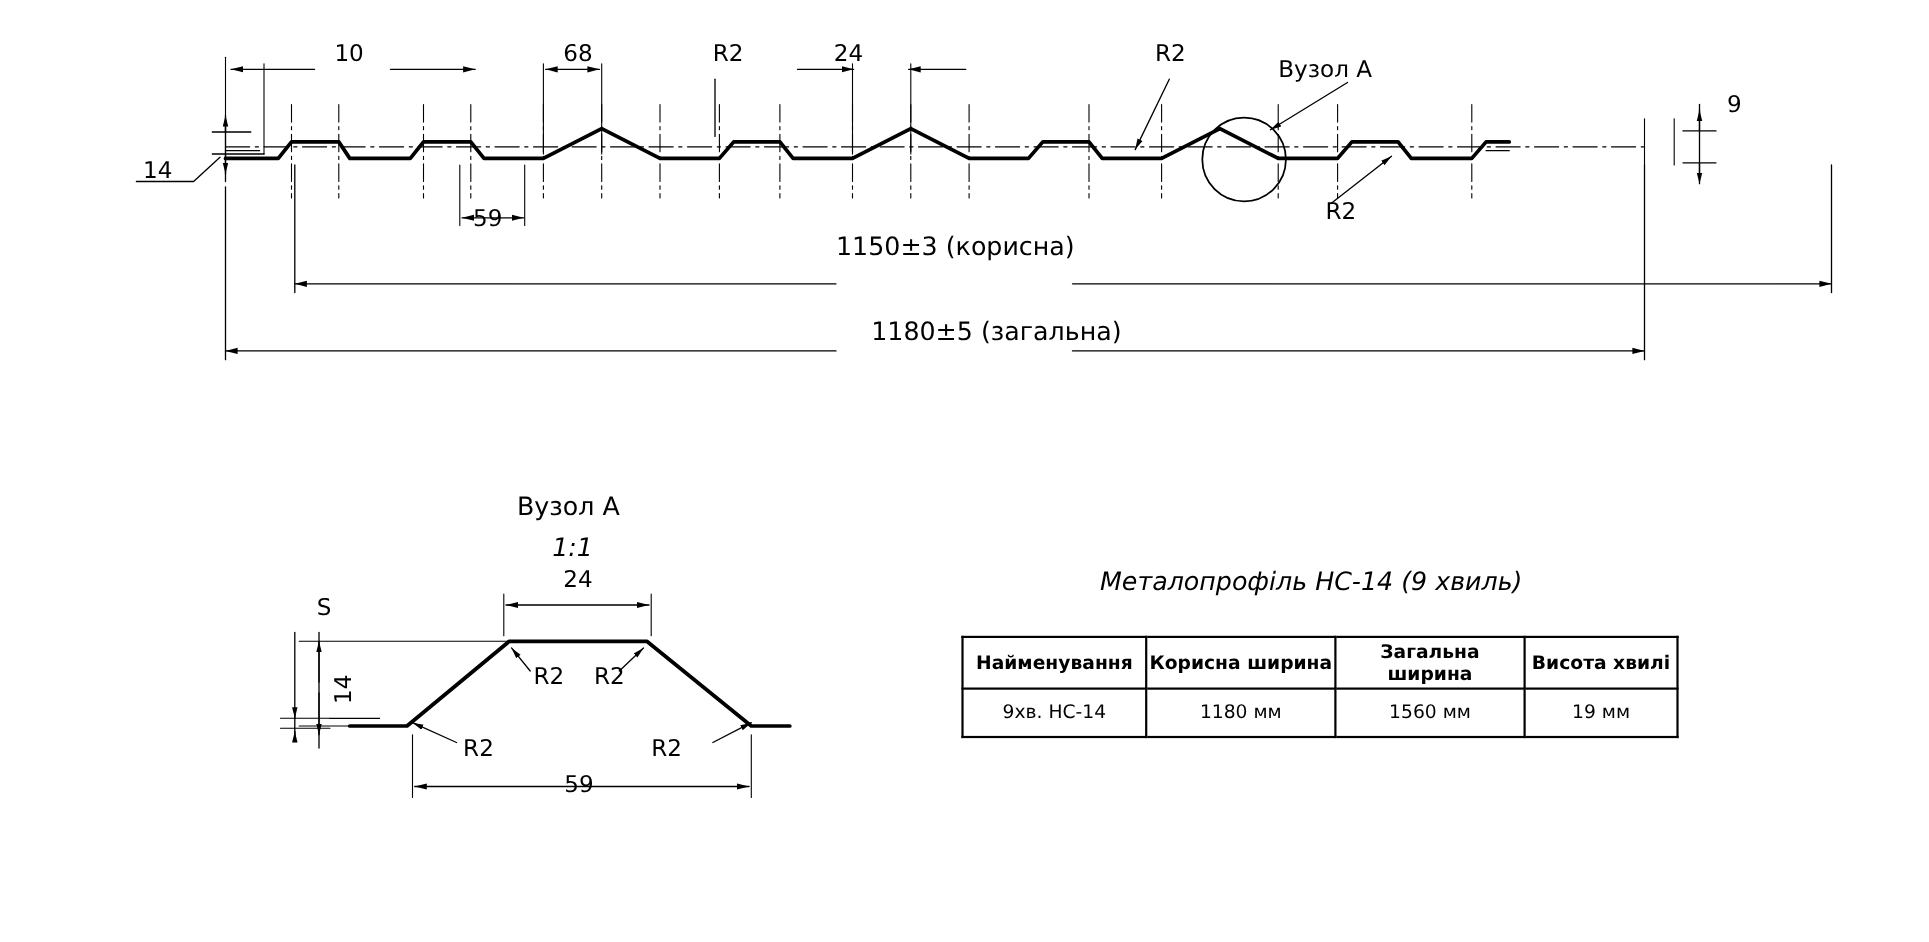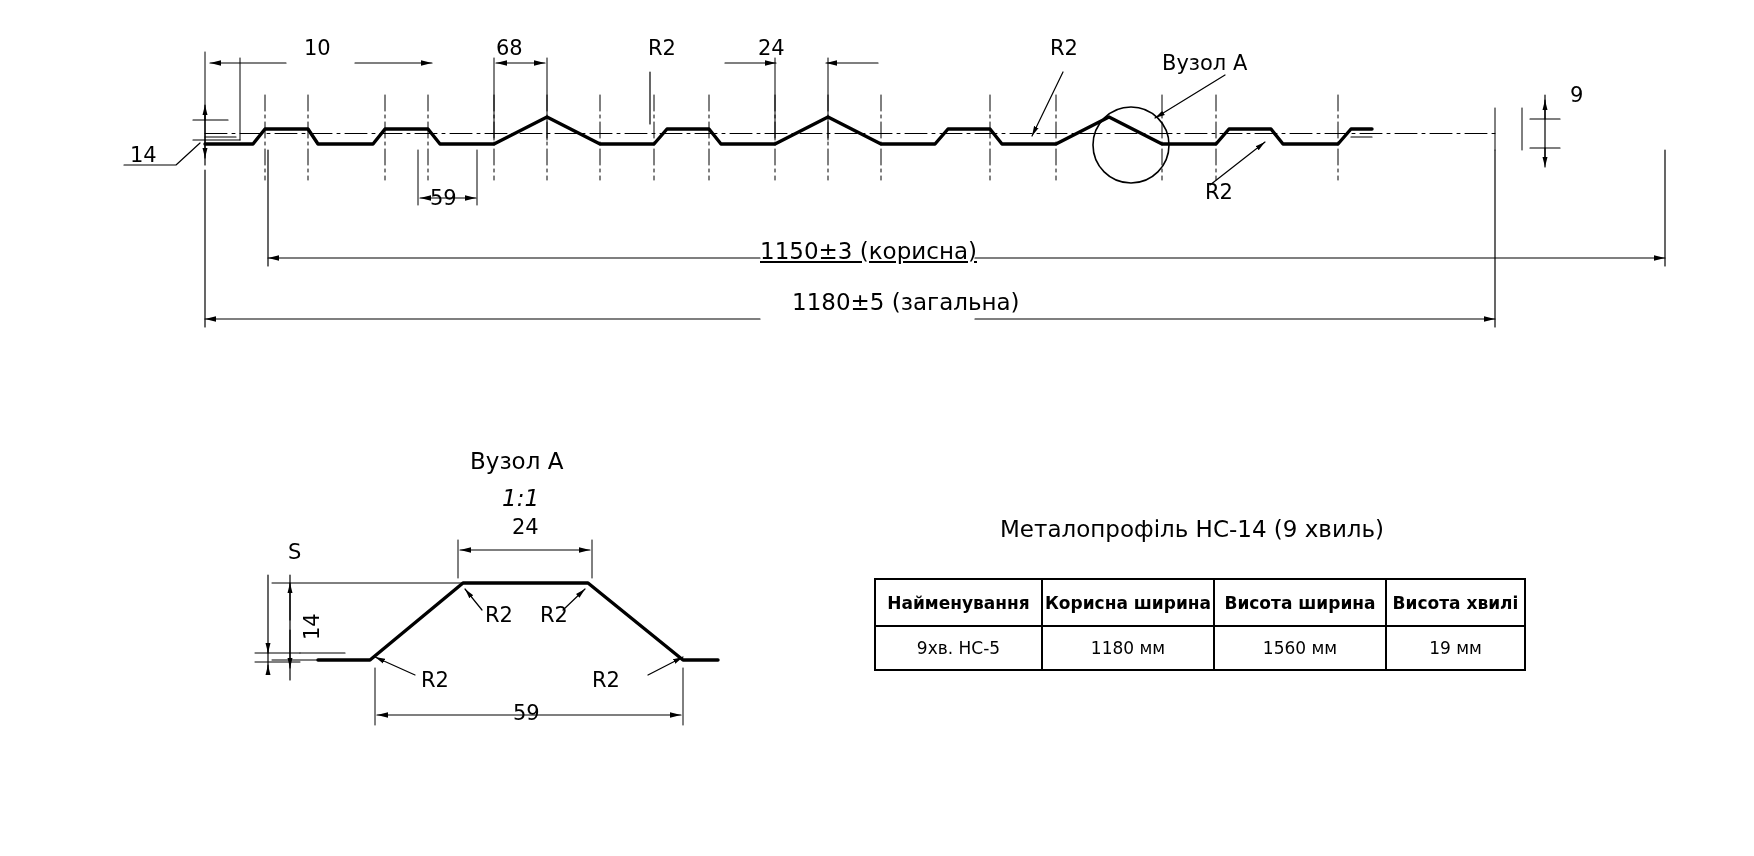--- a/index.html
+++ b/index.html
@@ -275,57 +275,57 @@
       <g stroke-width="1.2">
         <path d="M 415,675 L 375,657" marker-end="url(#arrEndSmall)"></path>
       </g>
       <g stroke-width="1.2">
         <path d="M 648,675 L 683,657" marker-end="url(#arrEndSmall)"></path>
       </g>
     </g>
   </svg>
 
   <div class="lbl" style="left:304px; top:38px;">10</div>
-  <div class="lbl" style="left:496px; top:38px;">68</div>
+  <div class="lbl" style="left:512px; top:38px;">68</div>
   <div class="lbl" style="left:648px; top:38px;">R2</div>
   <div class="lbl" style="left:758px; top:38px;">24</div>
   <div class="lbl" style="left:1050px; top:38px;">R2</div>
   <div class="lbl" style="left:1162px; top:53px;">Вузол  А</div>
   <div class="lbl" style="left:1570px; top:85px;">9</div>
   <div class="lbl" style="left:130px; top:145px;">14</div>
   <div class="lbl" style="left:430px; top:188px;">59</div>
   <div class="lbl" style="left:1205px; top:182px;">R2</div>
-  <div class="lbl big" style="left:760px; top:240px;text-decoration:underline;">1150±3 (корисна)</div>
+  <div class="lbl big" style="left:760px; top:214px;">1150±3 (корисна)</div>
   <div class="lbl big" style="left:792px; top:291px;">1180±5 (загальна)</div>
 
   <div class="lbl big" style="left:470px; top:450px;">Вузол А</div>
   <div class="lbl big" style="left:502px; top:487px;font-style:italic;">1:1</div>
   <div class="lbl" style="left:512px; top:517px;">24</div>
   <div class="lbl" style="left:288px; top:542px;">S</div>
   <div class="lbl vert" style="left:302px; top:640px;">14</div>
   <div class="lbl" style="left:485px; top:605px;">R2</div>
   <div class="lbl" style="left:540px; top:605px;">R2</div>
   <div class="lbl" style="left:421px; top:670px;">R2</div>
   <div class="lbl" style="left:592px; top:670px;">R2</div>
   <div class="lbl" style="left:513px; top:703px;">59</div>
 
-  <div id="table-title" class="lbl big" style="position:absolute;">Металопрофіль НС-14 (9 хвиль)</div>
+  <div id="table-title" class="lbl big" style="position:absolute;font-style:italic;">Металопрофіль НС-14 (9 хвиль)</div>
 
   <table id="spec-table">
     <thead>
       <tr>
         <th class="c0">Найменування</th>
         <th class="c1">Корисна ширина</th>
-        <th class="c2">Висота ширина</th>
+        <th class="c2">Загальна ширина</th>
         <th class="c3">Висота хвилі</th>
       </tr>
     </thead>
     <tbody>
       <tr>
-        <td>9хв. НС-5</td>
+        <td>9хв. НС-14</td>
         <td>1180 мм</td>
         <td>1560 мм</td>
         <td>19 мм</td>
       </tr>
     </tbody>
   </table>
 
 </div>
 
 </body></html>

